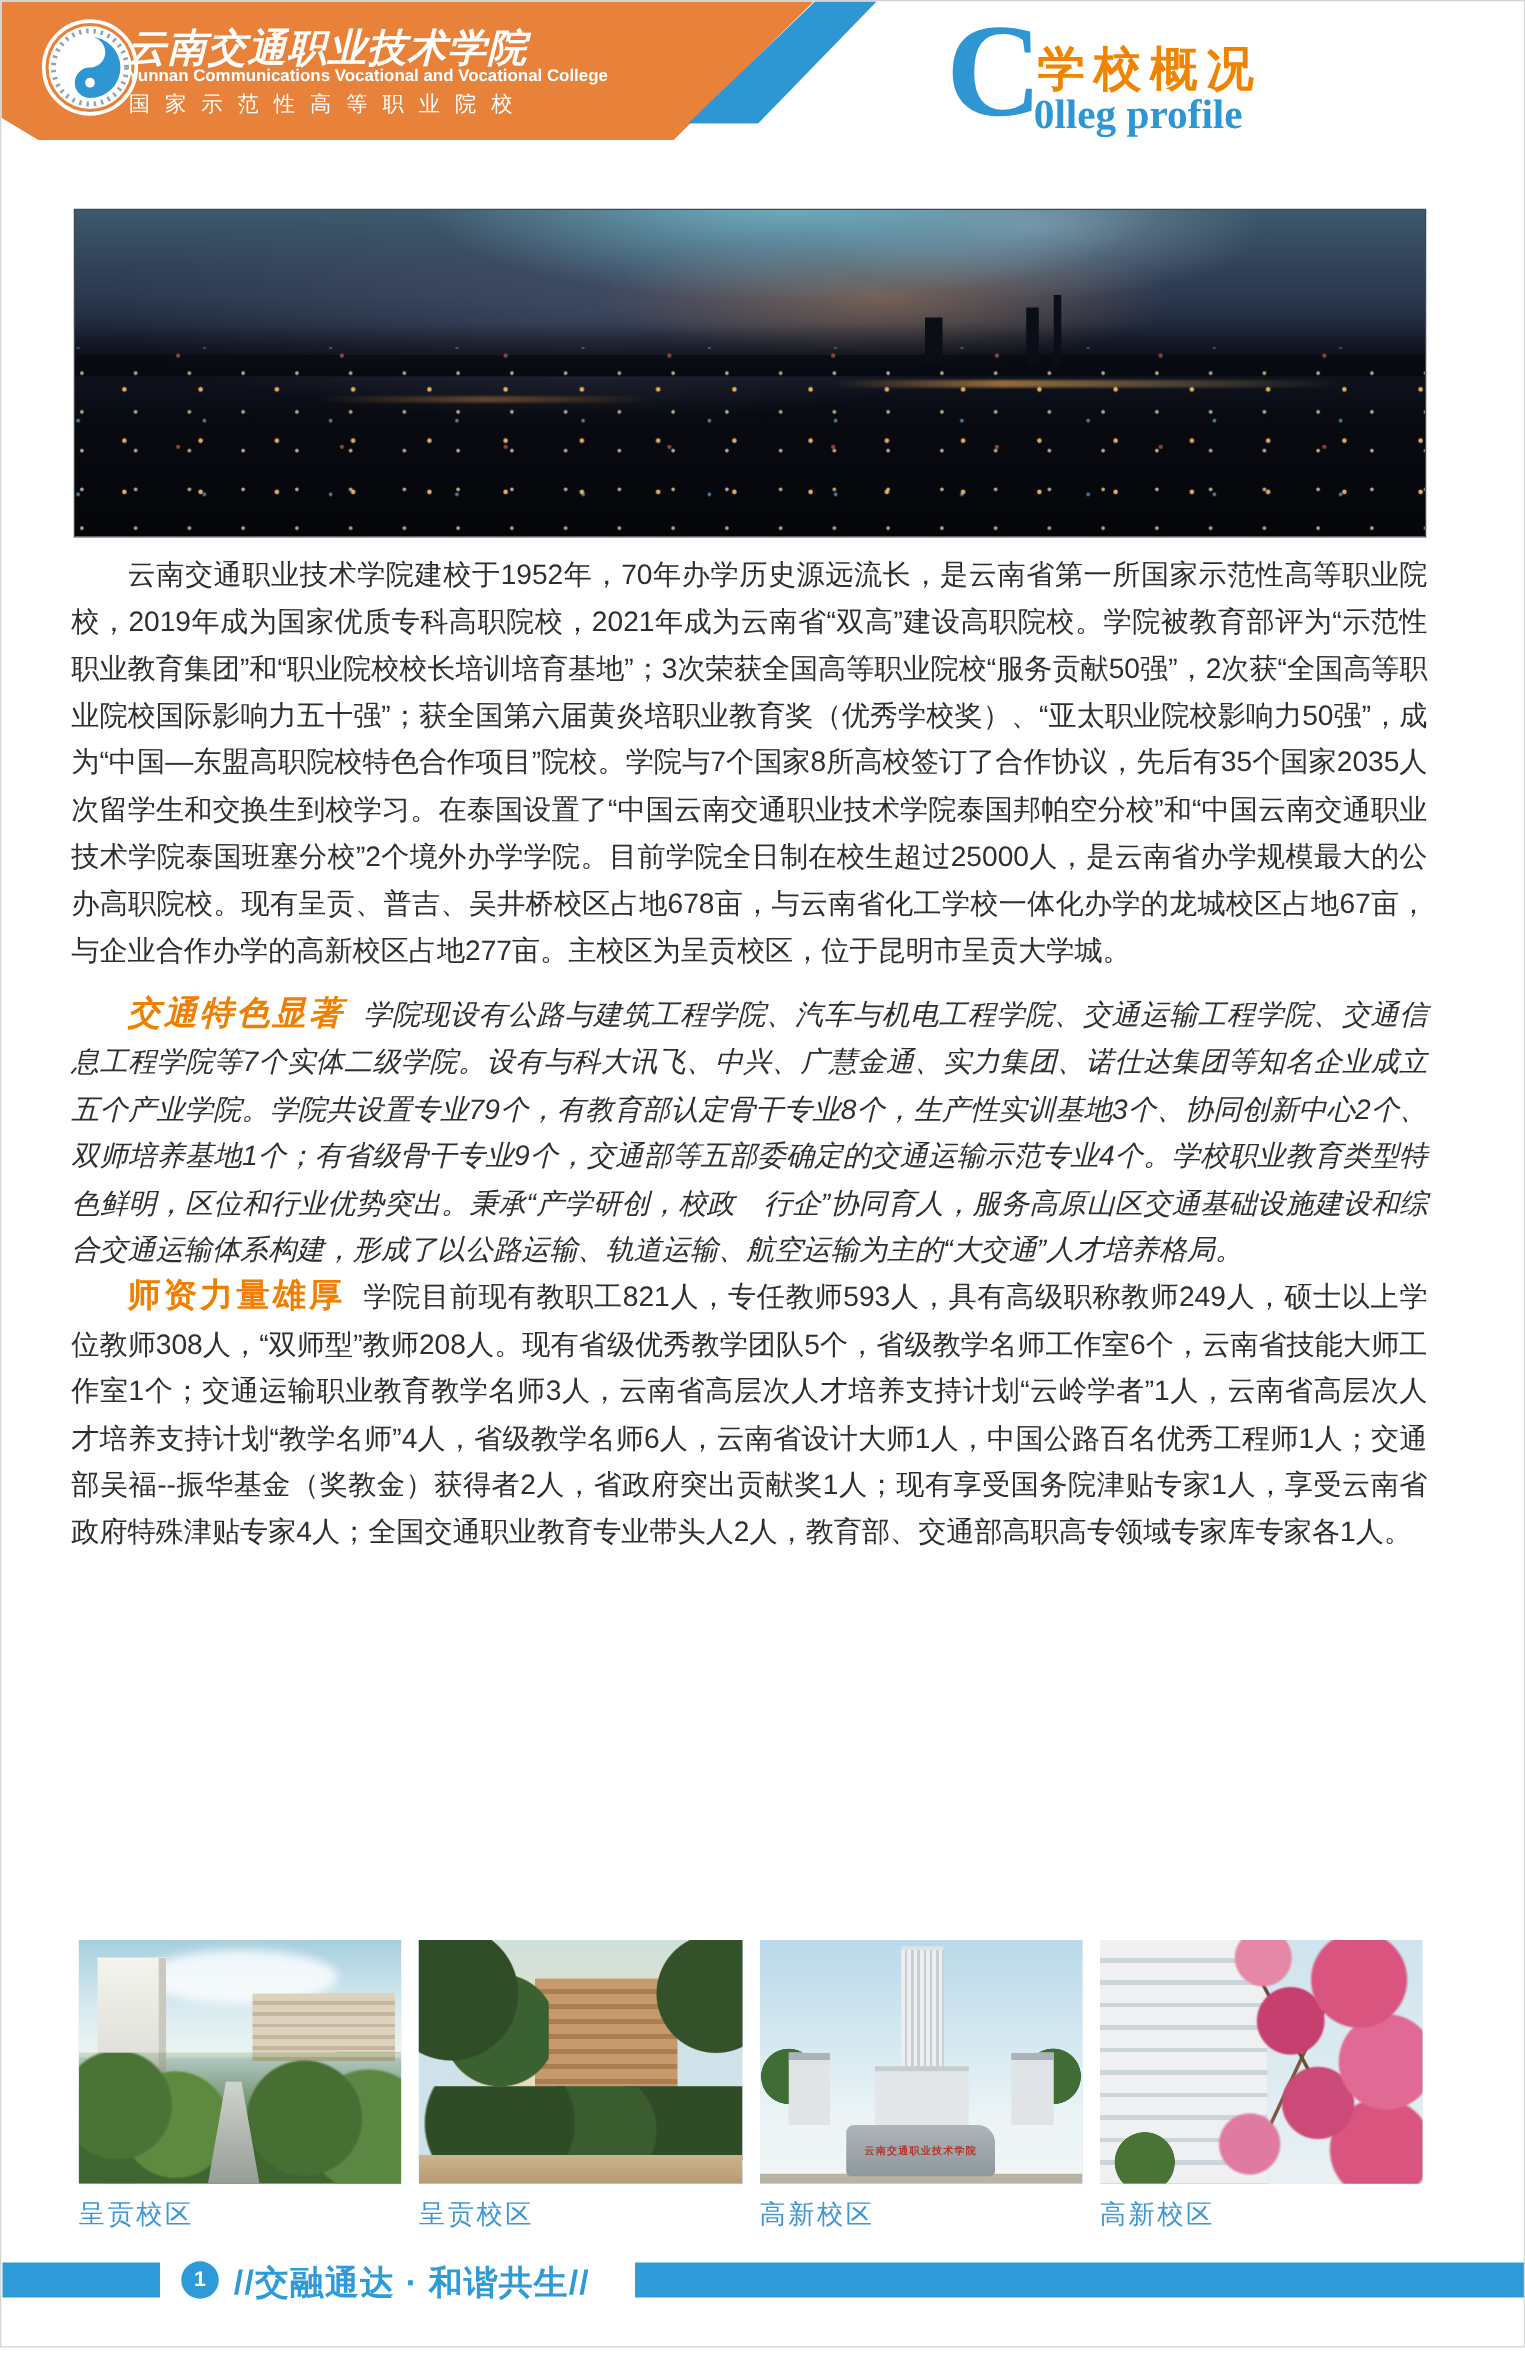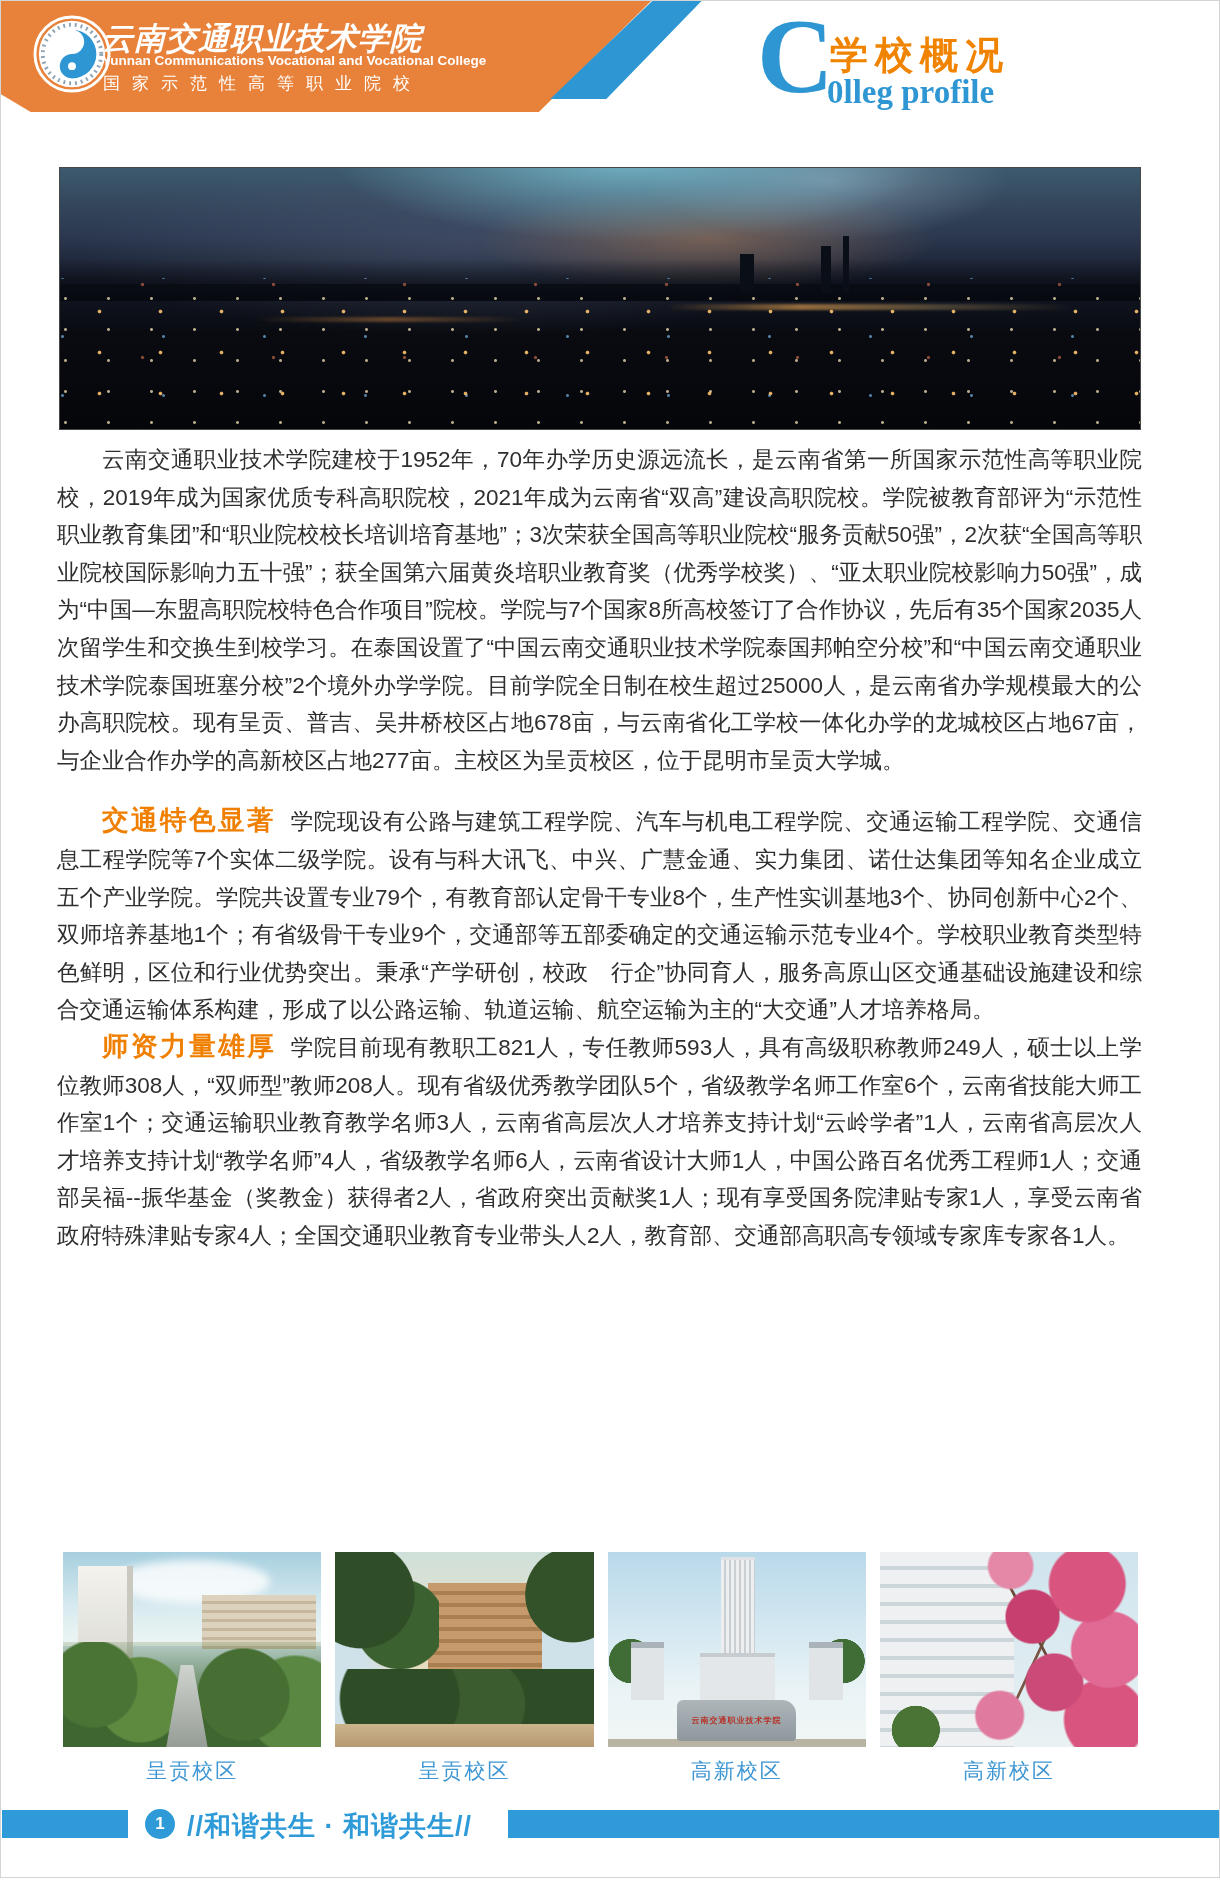--- a/index.html
+++ b/index.html
@@ -48,21 +48,21 @@
     background-position:9px 13px,27px 5px,53px 29px,17px 43px;}
   .hero .band{position:absolute;left:56%;top:52%;width:38%;height:6px;filter:blur(1px);
     background:linear-gradient(to right, rgba(255,170,80,0), rgba(255,180,90,.55), rgba(255,210,130,.25), transparent);}
   .hero .band2{position:absolute;left:18%;top:57%;width:25%;height:5px;filter:blur(1px);
     background:linear-gradient(to right, transparent, rgba(255,160,70,.35), transparent);}
 
   
   .text-area{position:absolute;left:57px;top:441px;width:1085px;color:#2e2e2e;
     font-size:22.5px;line-height:37.6px;text-align:justify;}
   .text-area p{margin:0;text-indent:2em;}
-  .text-area p.s1{margin-top:24px;}
+  .text-area p.s1{margin-top:14px;font-style:italic;}
   .text-area p.s2{}
   .text-area p.s3{margin-top:10px;}
   .sec-head{color:#F07F00;font-weight:bold;font-size:26.5px;letter-spacing:2px;line-height:1;margin-right:.55em;}
 
   
   .photos{position:absolute;left:63px;top:1552px;width:1075px;display:flex;gap:14px;}
   .ph{position:relative;flex:1;height:195px;overflow:hidden;background:#cfe2ea;}
   .ph div{position:absolute;}
   
   .p1-sky{left:0;top:0;right:0;height:48%;background:linear-gradient(#a7cfdf,#d9ebf0 60%,#eef5f3);}
@@ -120,21 +120,21 @@
       radial-gradient(circle at 45% 35%, #c73f6e 0 14%, transparent 15%),
       radial-gradient(circle at 80% 50%, #e06a93 0 18%, transparent 19%),
       radial-gradient(circle at 55% 65%, #cc4a77 0 15%, transparent 16%),
       radial-gradient(circle at 78% 82%, #d9547f 0 16%, transparent 17%),
       radial-gradient(circle at 30% 80%, #e07a9f 0 10%, transparent 11%),
       radial-gradient(circle at 35% 12%, #e588a8 0 9%, transparent 10%);}
   .p4-green{left:2%;bottom:0;width:30%;height:22%;
     background:radial-gradient(circle at 40% 60%, #4a7336 0 45%, transparent 46%);}
 
   .captions{position:absolute;left:63px;top:1757px;width:1075px;display:flex;gap:14px;}
-  .captions .cap{flex:1;text-align:center;color:#3E96D2;font-size:21px;letter-spacing:2px;}
+  .captions .cap{flex:1;color:#3E96D2;font-size:21px;letter-spacing:2px;}
 
   
   .f-bar-left{position:absolute;left:2px;top:1810px;width:126px;height:28px;background:#2E9BD8;}
   .f-bar-right{position:absolute;left:508px;top:1810px;width:712px;height:28px;background:#2E9BD8;}
   .f-page{position:absolute;left:145px;top:1809px;width:30px;height:30px;border-radius:50%;background:#2E9BD8;
     color:#fff;font-size:17px;font-weight:bold;display:flex;align-items:center;justify-content:center;}
   .f-slogan{position:absolute;left:187px;top:1808px;color:#2E9BD8;font-size:27px;font-weight:bold;
     letter-spacing:1px;white-space:nowrap;}
 </style>
 </head>
@@ -220,17 +220,17 @@
 
   <div class="captions">
     <div class="cap">呈贡校区</div>
     <div class="cap">呈贡校区</div>
     <div class="cap">高新校区</div>
     <div class="cap">高新校区</div>
   </div>
 
   <div class="f-bar-left"></div>
   <div class="f-page">1</div>
-  <div class="f-slogan">//和谐共生 · 和谐共生//</div>
+  <div class="f-slogan">//交融通达 · 和谐共生//</div>
   <div class="f-bar-right"></div>
 
   <div class="page-frame"></div>
 </div>
 
 </body></html>

